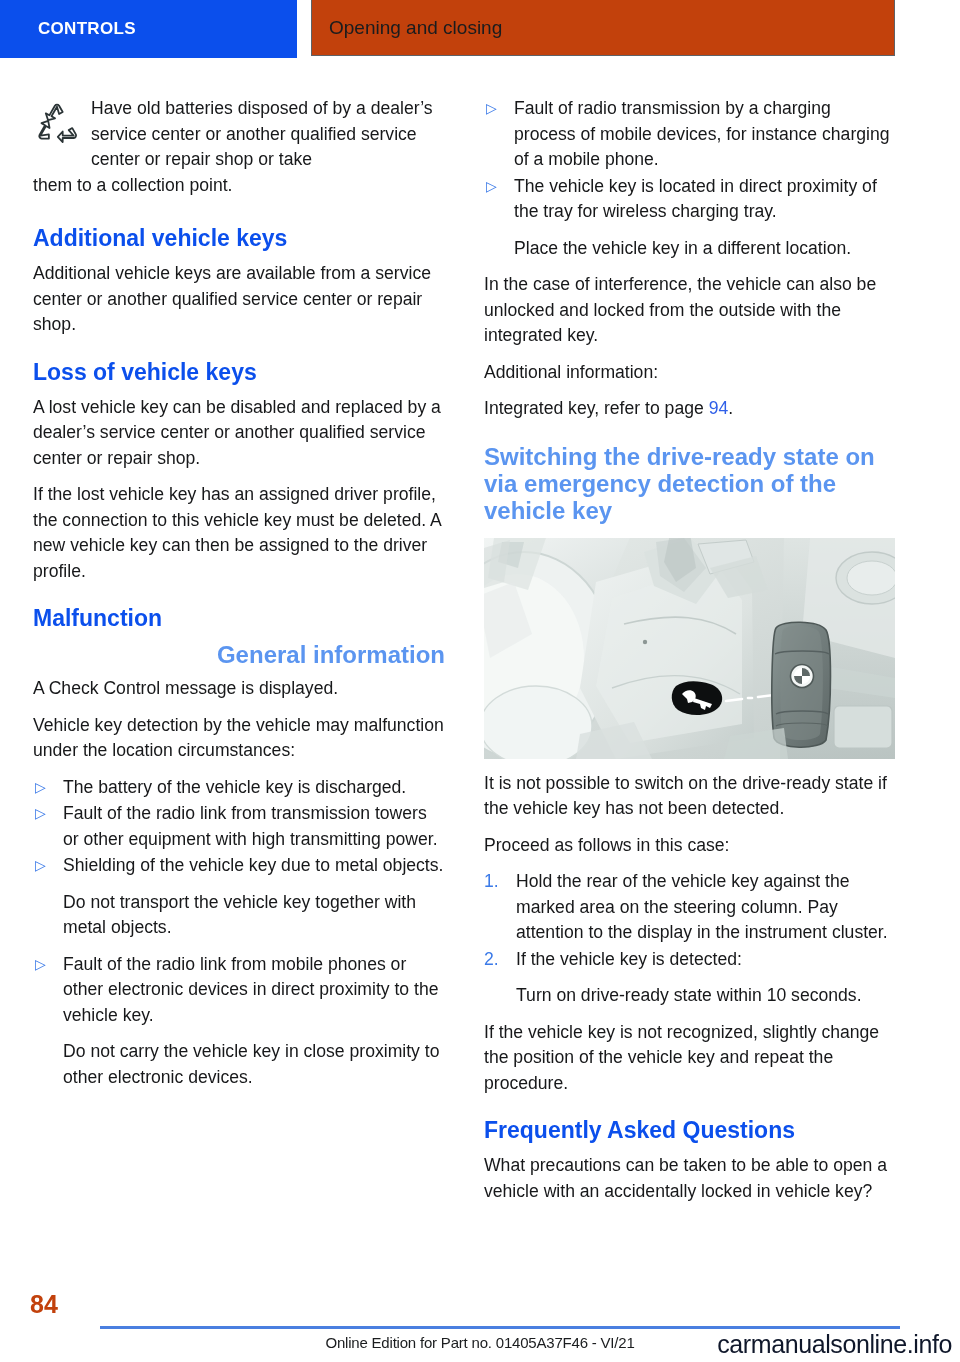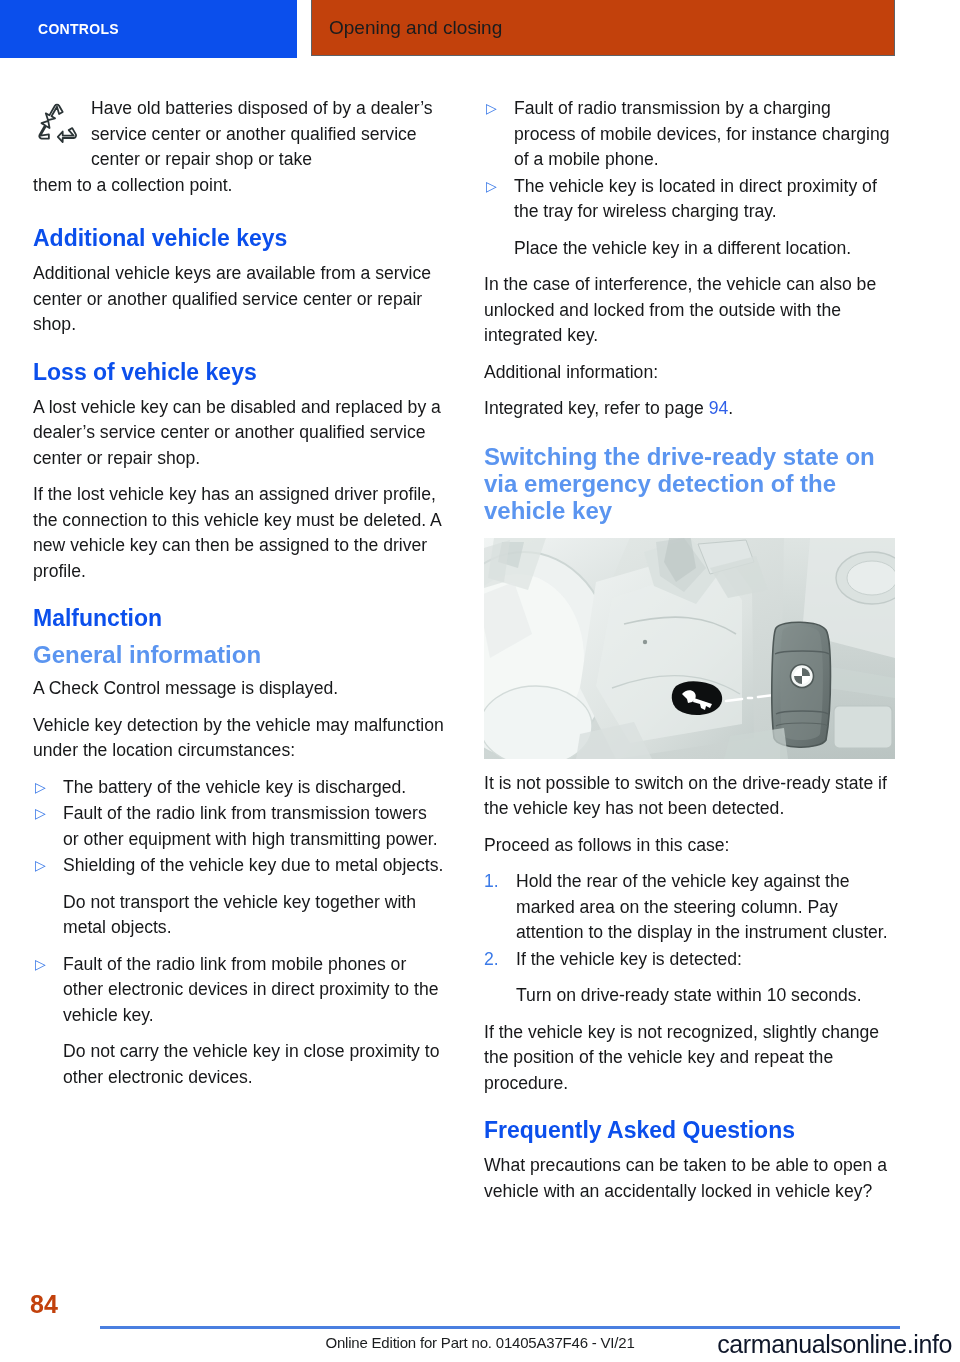--- a/index.html
+++ b/index.html
@@ -31,21 +31,21 @@
     top: 0;
     width: 297px;
     height: 58px;
     background: #0b4fec;
     display: flex;
     align-items: center;
   }
   .header-chapter-label {
     color: #ffffff;
     font-weight: bold;
-    font-size: 14px;
+    font-size: 17px;
     letter-spacing: 0.3px;
     margin-left: 38px;
   }
   .header-section {
     position: absolute;
     left: 311px;
     top: 0;
     width: 584px;
     height: 56px;
     border: 1px solid #5e6166;
@@ -85,21 +85,21 @@
     color: #0b4fec;
   }
   h2.head-1.first { margin-top: 26px; }
   h3.head-2 {
     margin: 17px 0 8px 0;
     font-size: 24px;
     line-height: 27px;
     font-weight: bold;
     color: #5b95f0;
   }
-  h3.head-2.tight { margin-top: 4px; }
+  h3.head-2.tight { margin-top: 4px; text-align: right; }
 
   
   .icon-note {
     position: relative;
     margin: 0 0 11px 0;
   }
   .icon-note .note-icon {
     position: absolute;
     left: -2px;
     top: 3px;

